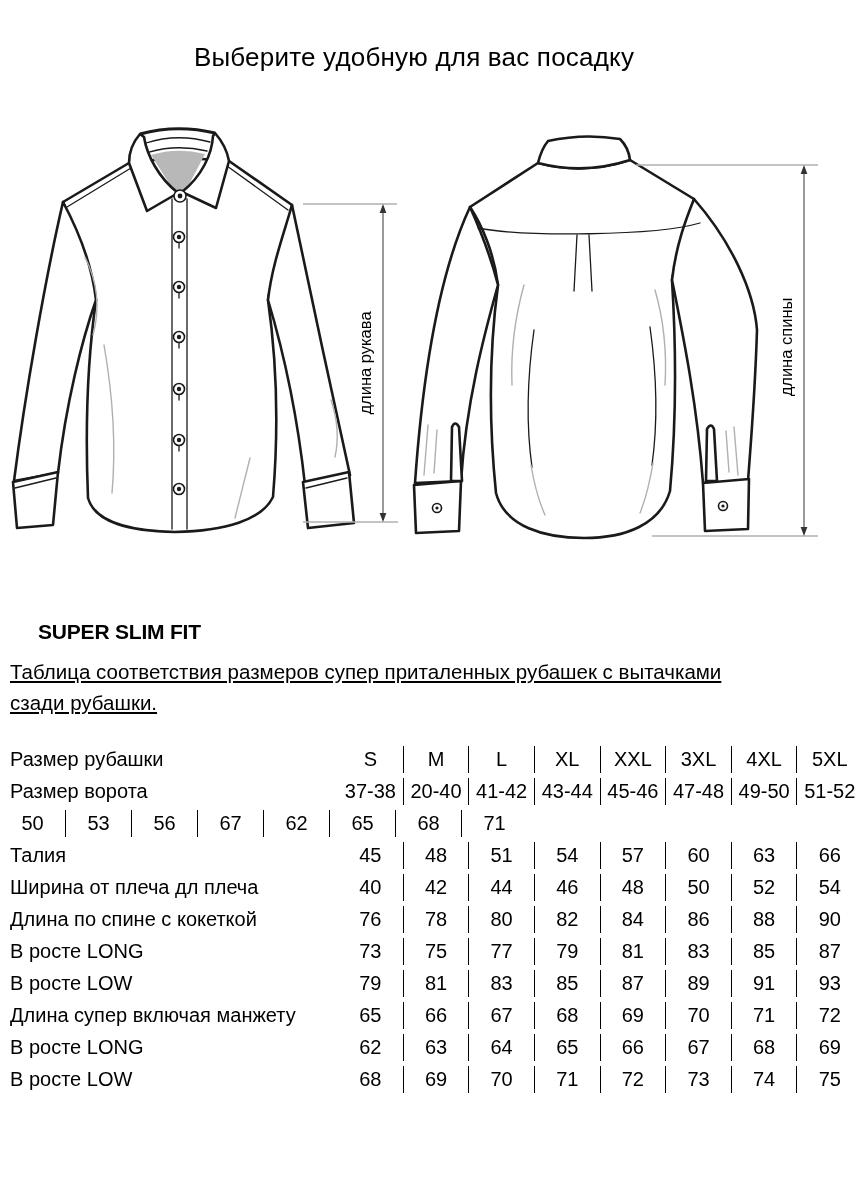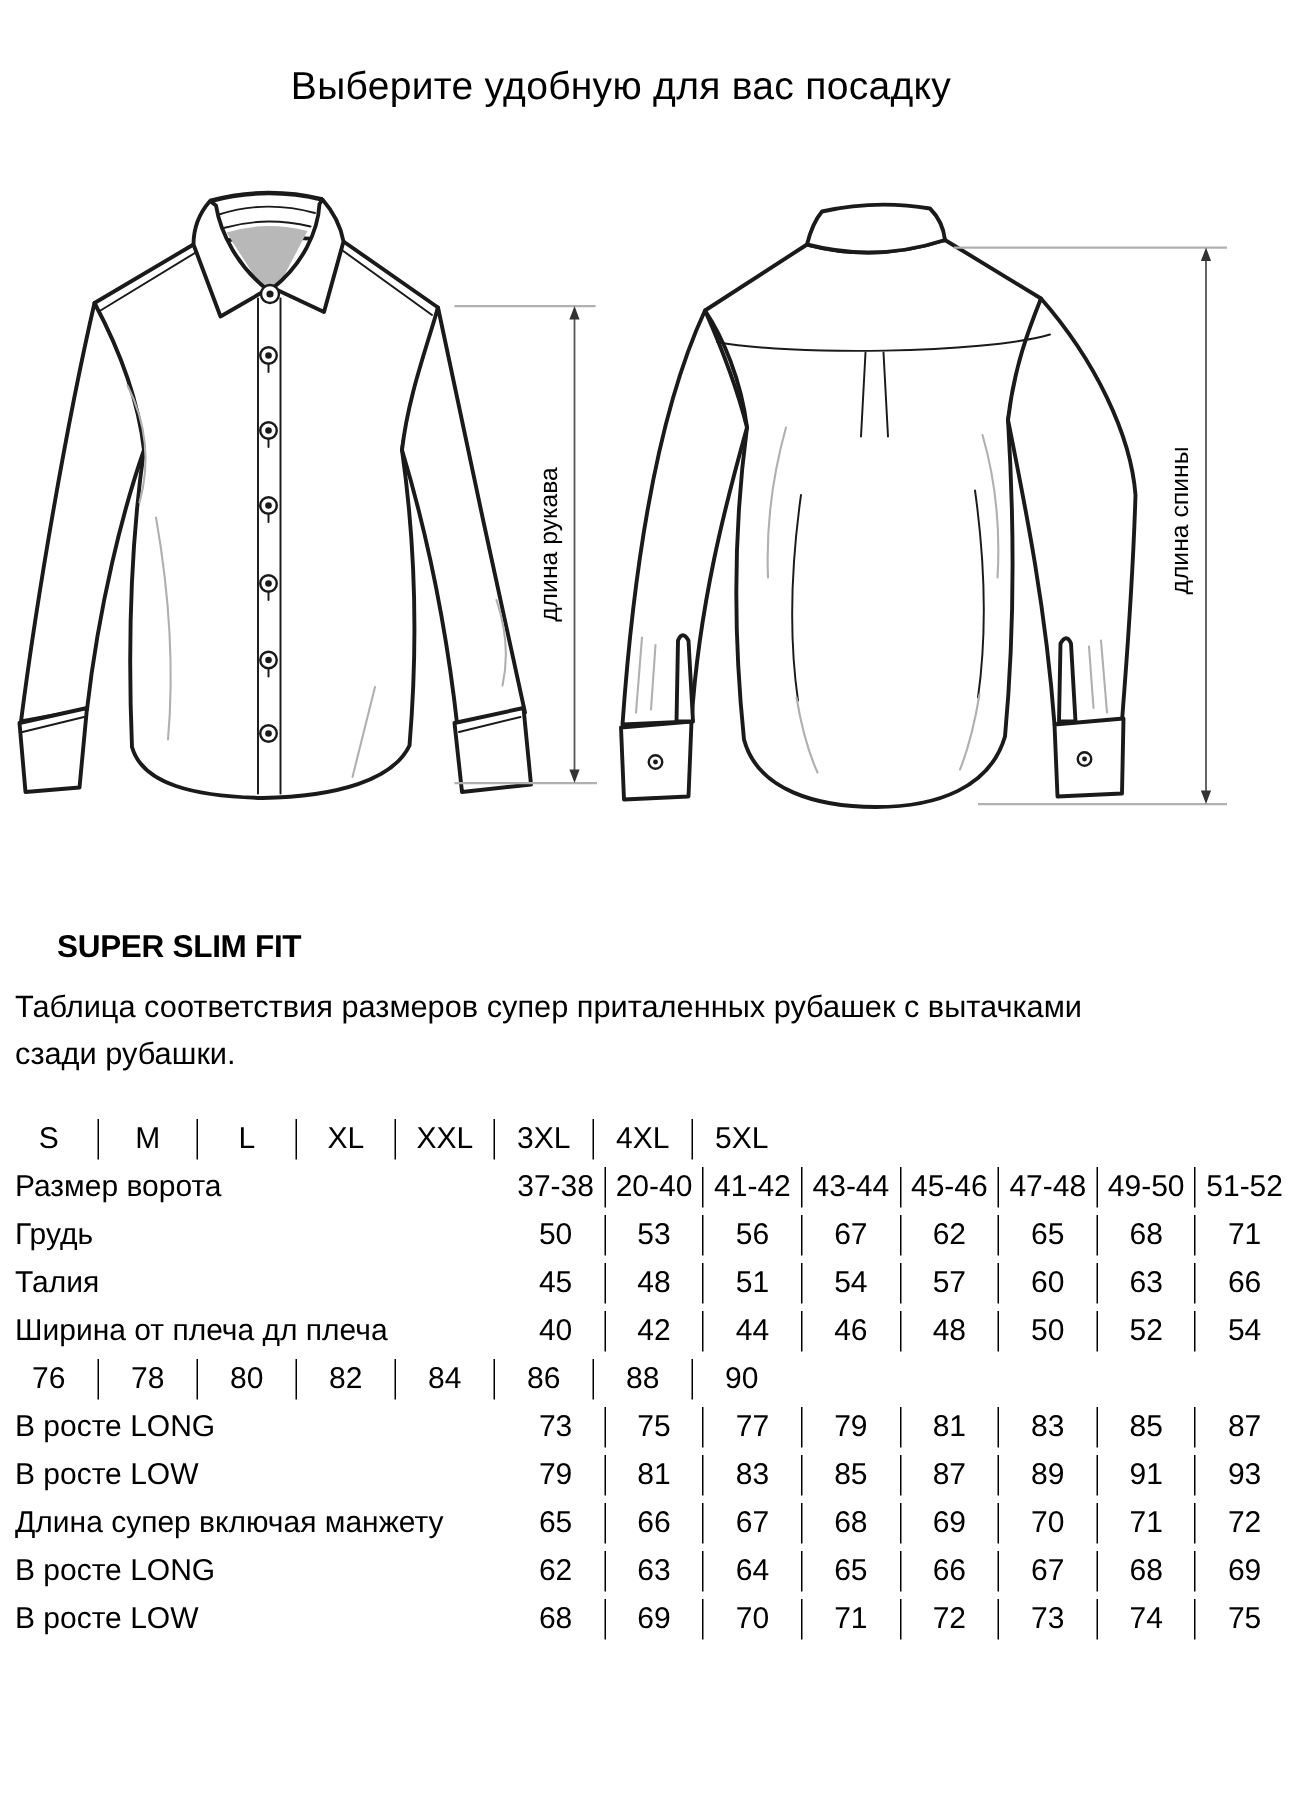--- a/index.html
+++ b/index.html
@@ -28,21 +28,21 @@
   .dim{fill:none;stroke:#555;stroke-width:1.2;}
   .ext{fill:none;stroke:var(--light,#b0b0b0);stroke-width:1.5;}
   .ah{fill:#333;stroke:none;}
   .dim-label{font-family:"Liberation Sans",sans-serif;font-size:16.5px;fill:#000;}
   .section-heading{
     position:absolute;top:620px;left:10px;
     font-size:21px;font-weight:bold;letter-spacing:-.2px;margin-left:28px;
   }
   .section-desc{
     position:absolute;top:656px;left:10px;
-    font-size:20.5px;line-height:31px;font-weight:400;
+    font-size:20.5px;line-height:31px;font-weight:400;text-decoration:underline;
   }
   .size-table{position:absolute;top:746px;left:0;width:862px;}
   .t-row{display:flex;height:27px;margin-bottom:5px;align-items:center;}
   .t-label{width:330px;padding-left:10px;font-size:20px;white-space:nowrap;}
   .t-cell{width:65px;height:27px;line-height:27px;text-align:center;font-size:20px;}
   .t-div{border-left:1.6px solid #000;}
 </style>
 </head>
 <body>
 
@@ -181,20 +181,21 @@
 
 <div class="section-heading">SUPER SLIM FIT</div>
 
 <div class="section-desc">
   <div>Таблица соответствия размеров супер приталенных рубашек с вытачками</div>
   <div>сзади рубашки.</div>
 </div>
 
 <div class="size-table">
     <div class="t-row">
+      <div class="t-label">Размер рубашки</div>
       <div class="t-cell">S</div>
       <div class="t-cell t-div">M</div>
       <div class="t-cell t-div">L</div>
       <div class="t-cell t-div">XL</div>
       <div class="t-cell t-div">XXL</div>
       <div class="t-cell t-div">3XL</div>
       <div class="t-cell t-div">4XL</div>
       <div class="t-cell t-div">5XL</div>
     </div>
     <div class="t-row">
@@ -202,21 +203,20 @@
       <div class="t-cell">37-38</div>
       <div class="t-cell t-div">20-40</div>
       <div class="t-cell t-div">41-42</div>
       <div class="t-cell t-div">43-44</div>
       <div class="t-cell t-div">45-46</div>
       <div class="t-cell t-div">47-48</div>
       <div class="t-cell t-div">49-50</div>
       <div class="t-cell t-div">51-52</div>
     </div>
     <div class="t-row">
-      <div class="t-label">Грудь</div>
       <div class="t-cell">50</div>
       <div class="t-cell t-div">53</div>
       <div class="t-cell t-div">56</div>
       <div class="t-cell t-div">67</div>
       <div class="t-cell t-div">62</div>
       <div class="t-cell t-div">65</div>
       <div class="t-cell t-div">68</div>
       <div class="t-cell t-div">71</div>
     </div>
     <div class="t-row">
@@ -235,20 +235,21 @@
       <div class="t-cell">40</div>
       <div class="t-cell t-div">42</div>
       <div class="t-cell t-div">44</div>
       <div class="t-cell t-div">46</div>
       <div class="t-cell t-div">48</div>
       <div class="t-cell t-div">50</div>
       <div class="t-cell t-div">52</div>
       <div class="t-cell t-div">54</div>
     </div>
     <div class="t-row">
+      <div class="t-label">Длина по спине с кокеткой</div>
       <div class="t-cell">76</div>
       <div class="t-cell t-div">78</div>
       <div class="t-cell t-div">80</div>
       <div class="t-cell t-div">82</div>
       <div class="t-cell t-div">84</div>
       <div class="t-cell t-div">86</div>
       <div class="t-cell t-div">88</div>
       <div class="t-cell t-div">90</div>
     </div>
     <div class="t-row">

